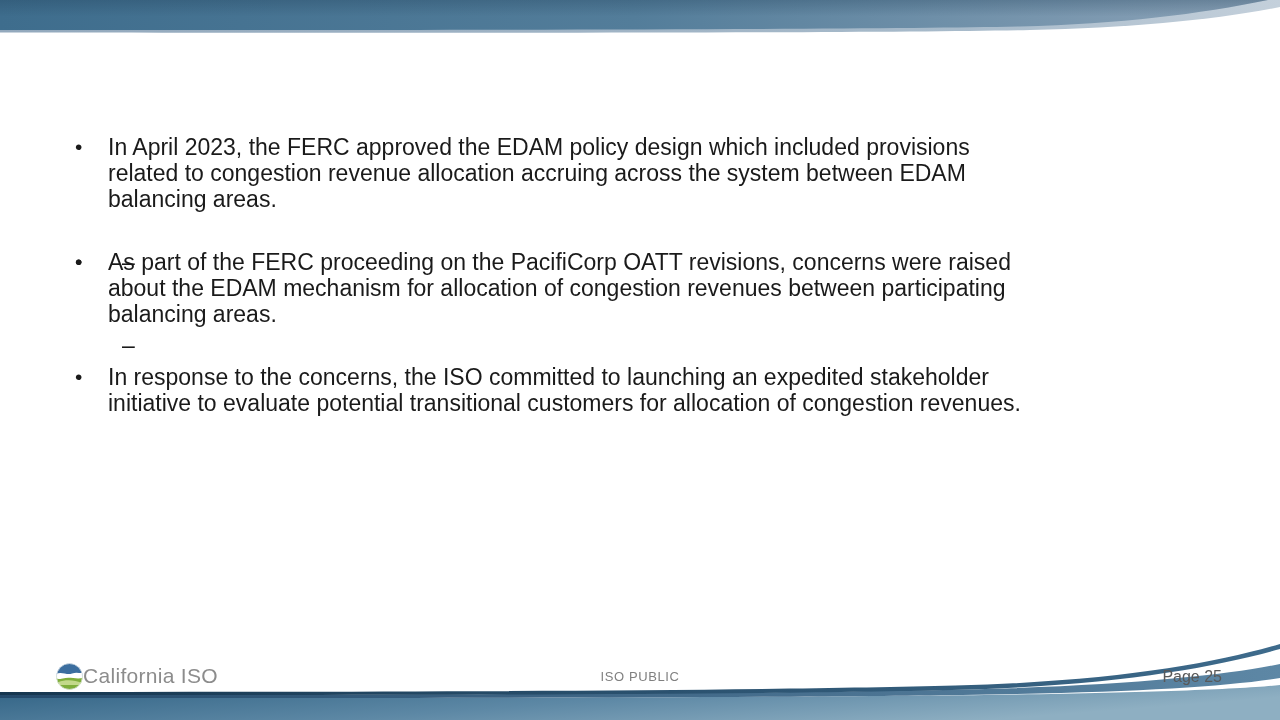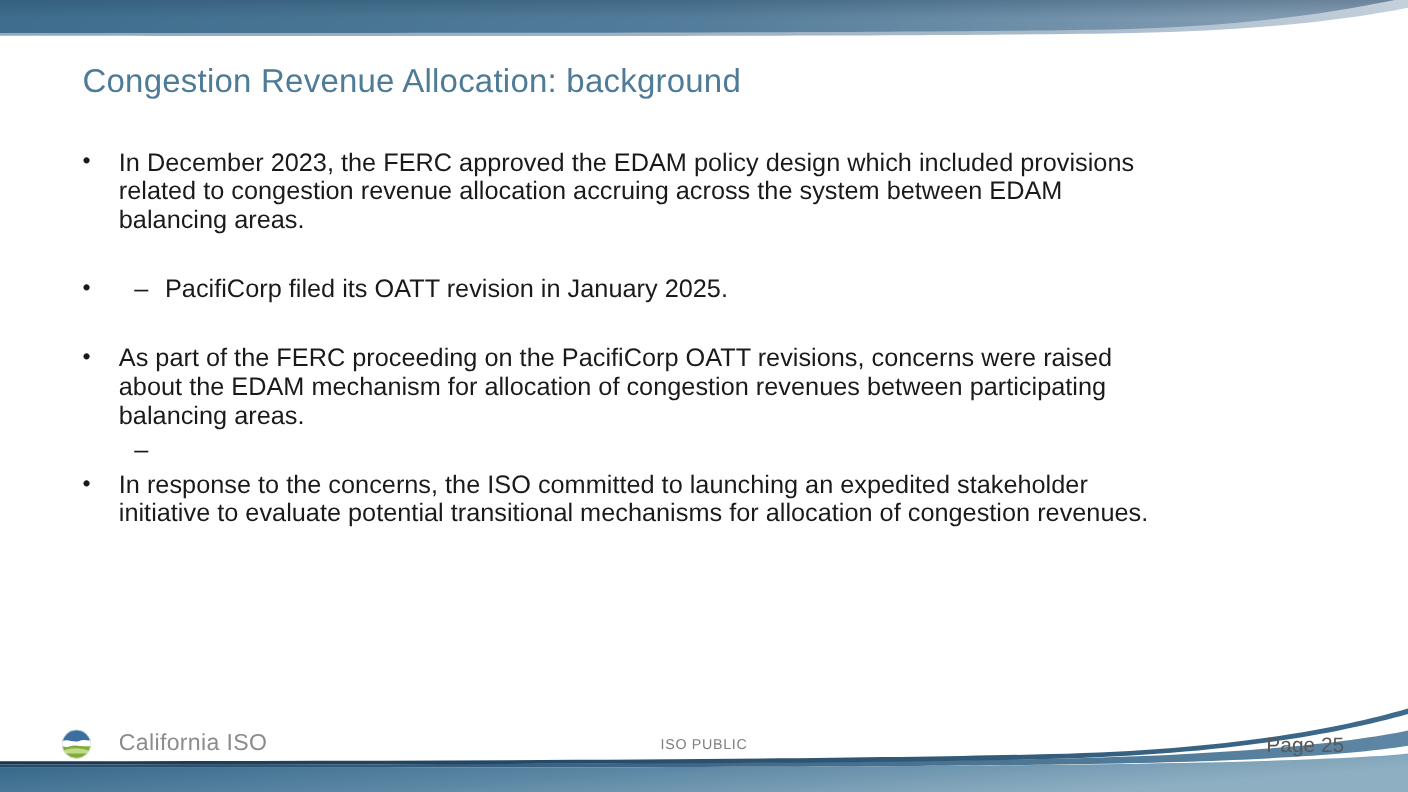--- a/index.html
+++ b/index.html
@@ -63,21 +63,21 @@
     top: 0;
   }
   .bullet.lv1 .marker { font-size: 21px; }
   .footer-logo {
     position: absolute;
     left: 56px;
     top: 661px;
     height: 30px;
     display: flex;
     align-items: center;
-    gap: 25px;
+    gap: 0;
     z-index: 3;
   }
   .logo-text {
     color: var(--footer-logo-color, #8C8C8C);
     font-size: 21px;
     letter-spacing: 0.3px;
   }
   .classification {
     position: absolute;
     left: 0;
@@ -86,21 +86,21 @@
     text-align: center;
     font-size: 13px;
     letter-spacing: 0.6px;
     color: var(--footer-text-color, #808080);
     z-index: 3;
   }
   .page-number {
     position: absolute;
     right: 58px;
     top: 668px;
-    font-size: 19px;
+    font-size: 16px;
     color: #595959;
     z-index: 3;
   }
 </style>
 </head>
 <body>
 
 <div class="slide">
 
   <svg class="header-swoosh" viewBox="0 0 1280 40" preserveAspectRatio="none" aria-hidden="true">
@@ -118,34 +118,33 @@
       <linearGradient id="hdrVert" x1="0" y1="0" x2="0" y2="1">
         <stop offset="0" stop-color="#1E3E58" stop-opacity="0.30"></stop>
         <stop offset="0.55" stop-color="#1E3E58" stop-opacity="0"></stop>
       </linearGradient>
     </defs>
     <path d="M0,0 H1280 V7 C1215,20 1130,28 1030,30 C880,33 500,33 0,32.5 Z" fill="url(#hdrLight)"></path>
     <path d="M0,0 H1268 C1200,14 1120,24 1020,26.5 C880,29.5 500,30 0,30 Z" fill="url(#hdrDark)"></path>
     <path d="M0,0 H1268 C1200,14 1120,24 1020,26.5 C880,29.5 500,30 0,30 Z" fill="url(#hdrVert)"></path>
   </svg>
 
-  <div class="slide-title">Congestion Revenue Allocation: background</div>
 
   <div class="content">
-      <div class="bullet lv1"><span class="marker">•</span><span>In December 2023, the FERC approved the EDAM policy design which included provisions
+      <div class="bullet lv1"><span class="marker">•</span><span>In April 2023, the FERC approved the EDAM policy design which included provisions
 related to congestion revenue allocation accruing across the system between EDAM
 balancing areas.</span></div>
       <div class="bullet lv1"><span class="marker">•</span></div>
-      <div class="bullet lv2"><span class="marker">–</span><span>PacifiCorp filed its OATT revision in January 2025.</span></div>
+      <div class="bullet lv2"><span class="marker">–</span></div>
       <div class="bullet lv1"><span class="marker">•</span><span>As part of the FERC proceeding on the PacifiCorp OATT revisions, concerns were raised
 about the EDAM mechanism for allocation of congestion revenues between participating
 balancing areas.</span></div>
       <div class="bullet lv2"><span class="marker">–</span></div>
       <div class="bullet lv1"><span class="marker">•</span><span>In response to the concerns, the ISO committed to launching an expedited stakeholder
-initiative to evaluate potential transitional mechanisms for allocation of congestion revenues.</span></div>
+initiative to evaluate potential transitional customers for allocation of congestion revenues.</span></div>
     </div>
 
   <svg class="footer-swoosh" viewBox="0 0 1280 80" preserveAspectRatio="none" aria-hidden="true">
     <defs>
       <linearGradient id="ftMain" x1="0" y1="0" x2="1" y2="0.35">
         <stop offset="0" stop-color="#2F6183"></stop>
         <stop offset="0.55" stop-color="#5D88A5"></stop>
         <stop offset="1" stop-color="#8EAFC2"></stop>
       </linearGradient>
       <linearGradient id="ftBand2" x1="0" y1="0" x2="1" y2="0">

